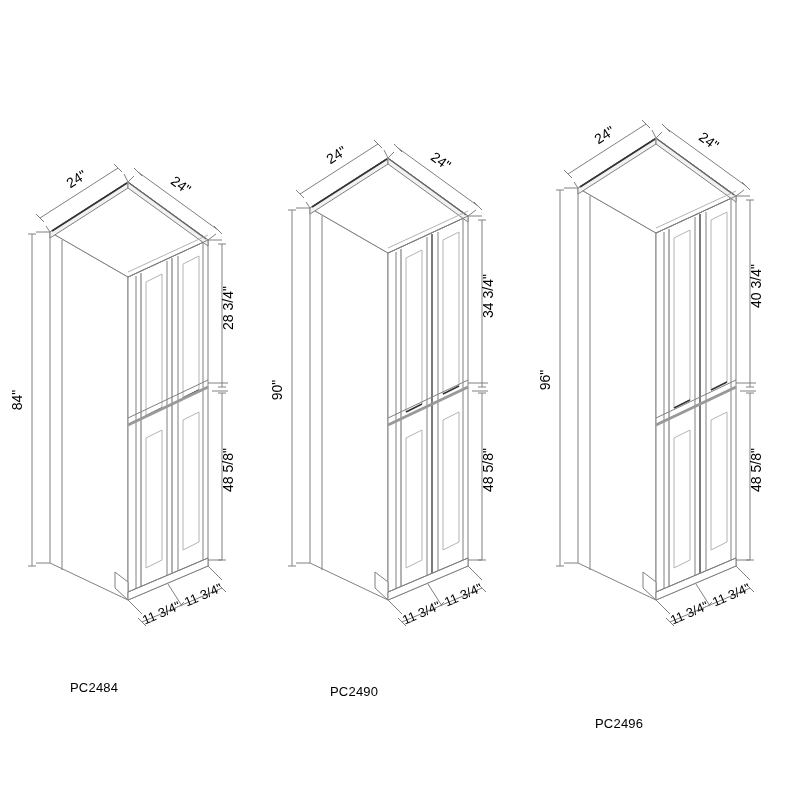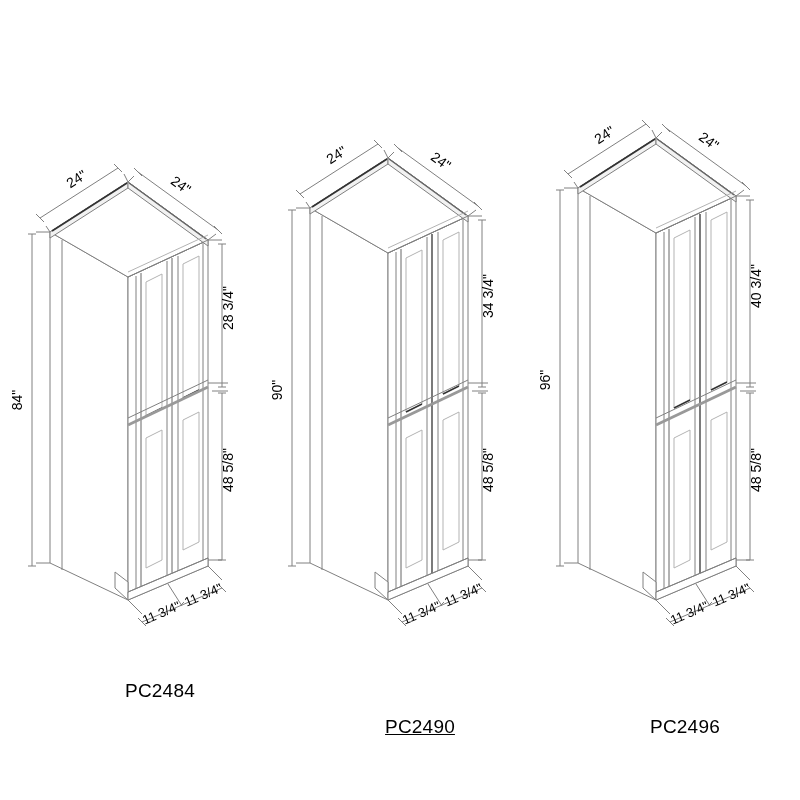--- a/index.html
+++ b/index.html
@@ -3,23 +3,23 @@
 <meta charset="utf-8">
 <style>
   html,body{margin:0;padding:0;}
   body{
     width:800px;height:800px;background:#ffffff;
     font-family:"Liberation Sans", sans-serif;
     overflow:hidden;position:relative;
   }
   #sheet{position:absolute;inset:0;width:800px;height:800px;}
   .cap{
-    position:absolute;text-align:center;
+    position:absolute;text-align:left;
     font-family:"Liberation Sans", sans-serif;
-    font-size:19px;color:#000;letter-spacing:.2px;white-space:nowrap;
+    font-size:13px;color:#000;letter-spacing:.2px;white-space:nowrap;
   }
   svg text{font-family:"Liberation Sans", sans-serif;fill:#000;}
 </style>
 </head>
 <body>
 
 <svg id="sheet" viewBox="0 0 800 800">
   <defs>
     <g id="cabDefs"></g>
   </defs>
@@ -305,14 +305,14 @@
       <path d="M656,600 L670,614" stroke="#808080" stroke-width="1"></path>
       <path d="M736,566 L750,580" stroke="#808080" stroke-width="1"></path>
       <path d="M696,584 L710,606" stroke="#808080" stroke-width="1"></path>
       <text x="691" y="617" font-size="13" text-anchor="middle" transform="rotate(-23,691,617)">11 3/4"</text>
       <text x="733" y="599" font-size="13" text-anchor="middle" transform="rotate(-23,733,599)">11 3/4"</text>
     </g>
   </g>
 </svg>
 
 <div class="cap" style="left:70px;top:680px;width:180px;">PC2484</div>
-<div class="cap" style="left:330px;top:716px;width:180px;text-decoration:underline;">PC2490</div>
+<div class="cap" style="left:330px;top:684px;width:180px;">PC2490</div>
 <div class="cap" style="left:595px;top:716px;width:180px;">PC2496</div>
 
 </body></html>

